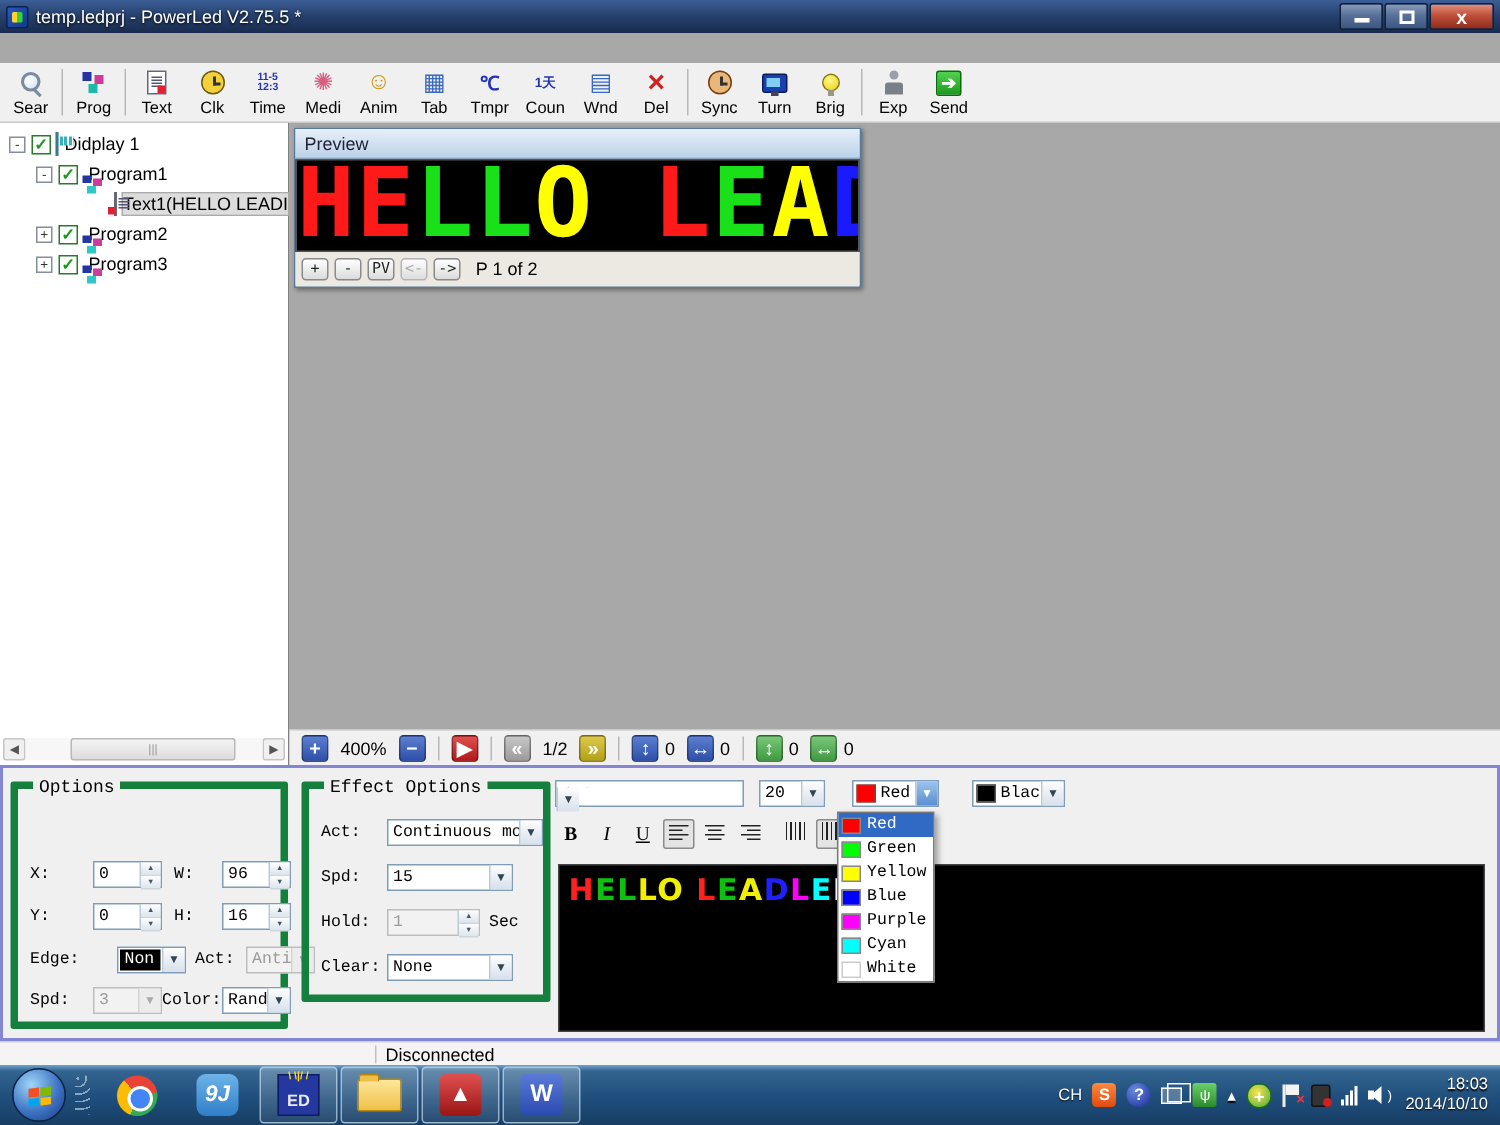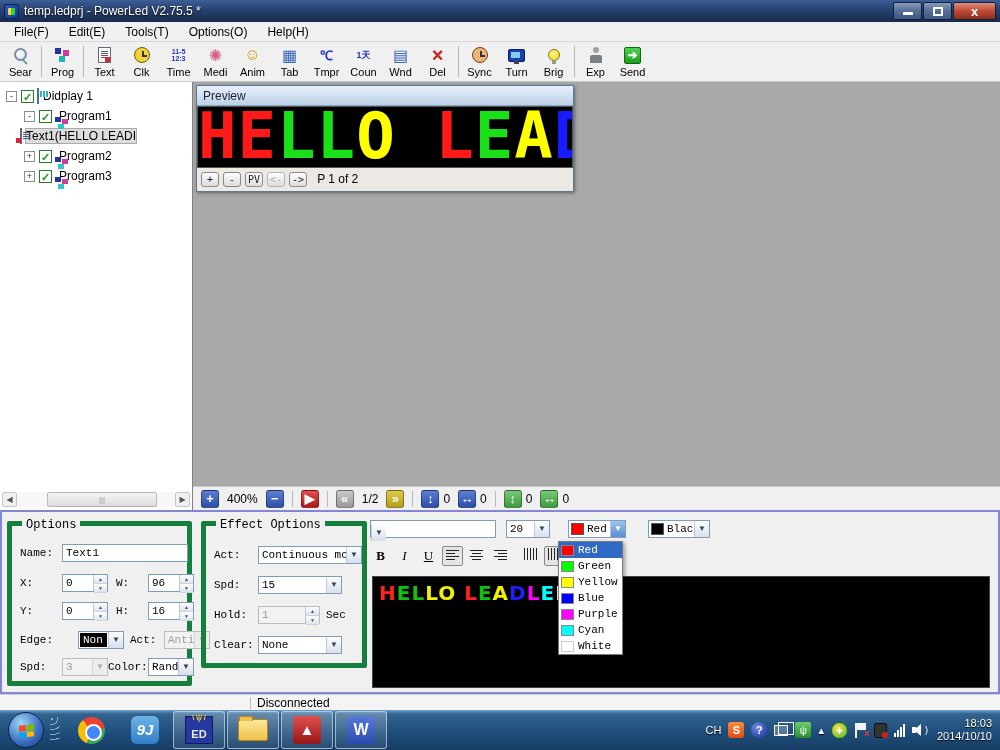--- a/index.html
+++ b/index.html
@@ -270,27 +270,20 @@
         </div>
       <div class="winbtn">
           <span class="glyph-max"></span>
         </div>
       <div class="winbtn close">
           <span class="glyph-close">x</span>
         </div>
     </div>
   </div>
 
-  <div class="menubar">
-    <div class="menu-item">File(F)</div>
-    <div class="menu-item">Edit(E)</div>
-    <div class="menu-item">Tools(T)</div>
-    <div class="menu-item">Options(O)</div>
-    <div class="menu-item">Help(H)</div>
-  </div>
 
   <div class="toolbar">
     <div class="titem">
       <div class="ticon">
           <span class="mag-ic"></span>
         </div>
       <div class="tlabel">Sear</div>
     </div>
     <div class="tsep"></div>
     <div class="titem">
@@ -394,21 +387,21 @@
           <span class="cbx">✓</span>
           <span class="node-ic"><span class="icon-display"></span></span>
           <span class="tree-label">Didplay 1</span>
         </div>
         <div class="tree-row" style="padding-left:24px;">
           <span class="expander">-</span>
           <span class="cbx">✓</span>
           <span class="node-ic"><span class="icon-flags"><i></i><i></i><i></i></span></span>
           <span class="tree-label">Program1</span>
         </div>
-        <div class="tree-row selected" style="padding-left:20px;">
+        <div class="tree-row selected" style="padding-left:64px;justify-content:flex-end;">
           <span class="node-ic"><span class="icon-doc"></span></span>
           <span class="tree-label">Text1(HELLO LEADI</span>
         </div>
         <div class="tree-row" style="padding-left:24px;">
           <span class="expander">+</span>
           <span class="cbx">✓</span>
           <span class="node-ic"><span class="icon-flags"><i></i><i></i><i></i></span></span>
           <span class="tree-label">Program2</span>
         </div>
         <div class="tree-row" style="padding-left:24px;">
@@ -471,24 +464,20 @@
           <span class="znum">0</span>
         </span>
       </div>
     </div>
   </div>
 
   <div class="bottom">
 
     <div class="gbox opt-box">
       <span class="gbox-title">Options</span>
-      <div class="frow" style="left:8px; top:18px;">
-        <span class="flabel" style="width:42px;">Name:</span>
-        <input class="tinput" style="width: 126px;" value="Text1">
-      </div>
       <div class="frow" style="left:8px; top:48px;">
         <span class="flabel" style="width:42px;">X:</span>
         <span class="spinner">
           <span class="spin-val">0</span>
           <span class="spin-btns">
               <span>▲</span>
               <span>▼</span>
             </span>
         </span>
         <span class="flabel" style="width:32px; margin-left:8px;">W:</span>

